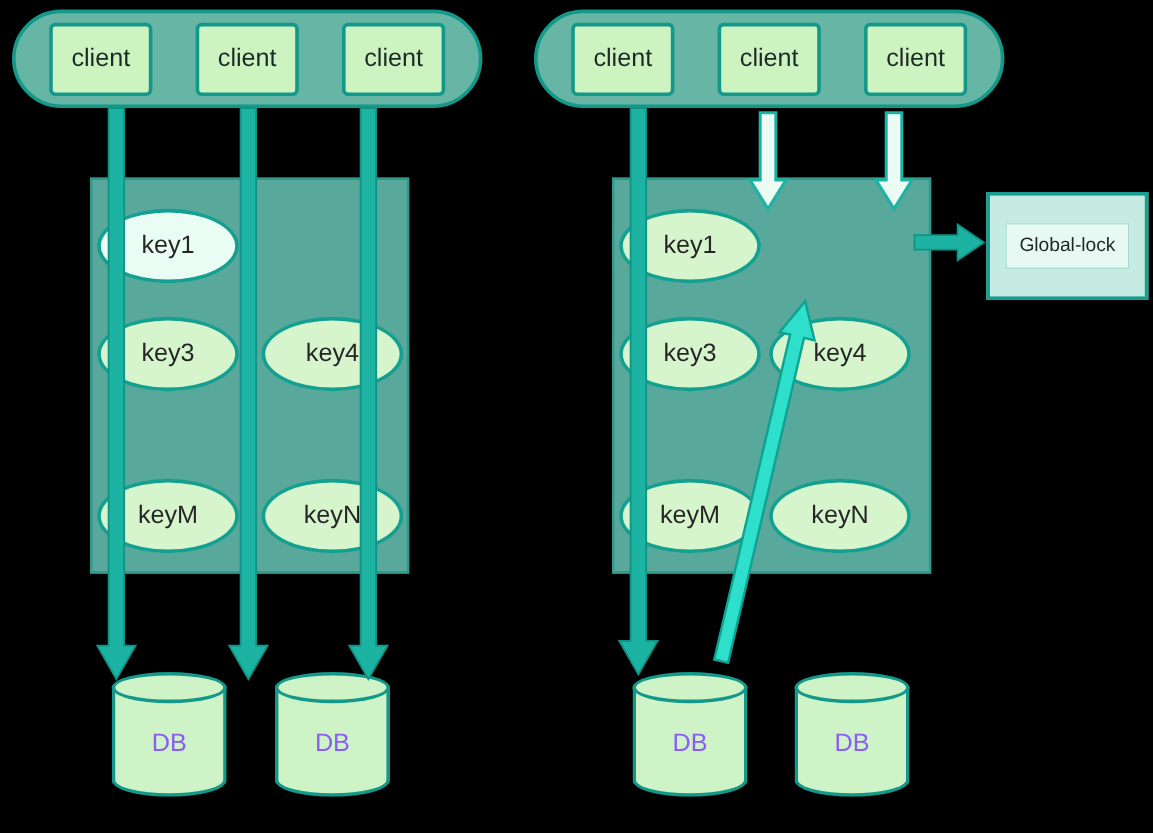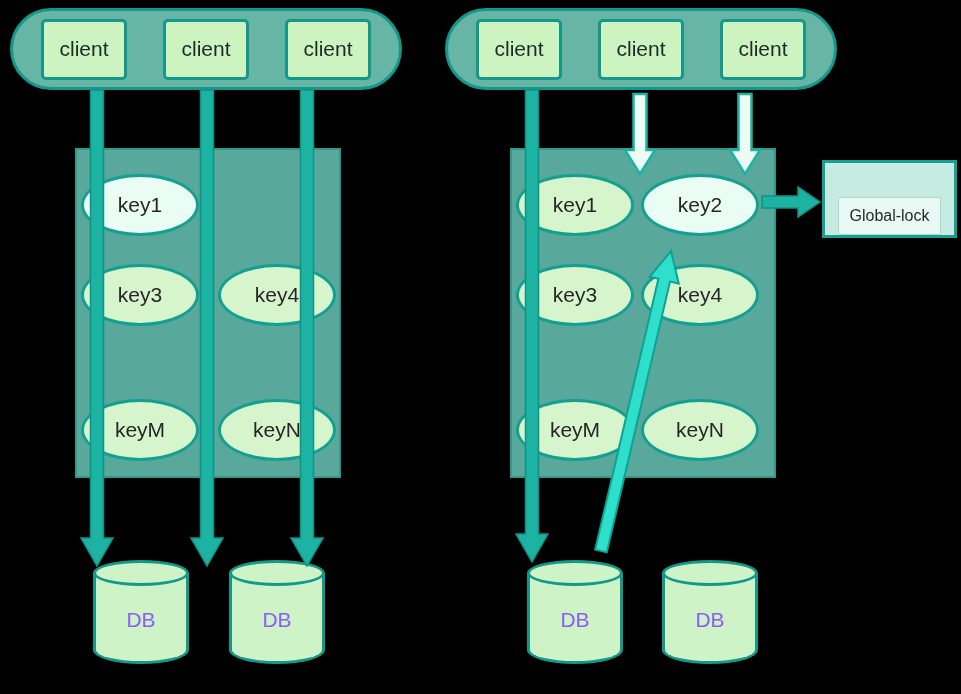--- a/index.html
+++ b/index.html
@@ -44,23 +44,23 @@
     content:"";position:absolute;left:0;top:13px;width:100%;height:91px;
     background:#cdf3c6;border:3px solid #13988a;border-top:none;
     border-radius:0 0 48px 48px / 0 0 14px 14px;box-sizing:border-box;z-index:1;
   }
   .db-label{
     position:absolute;left:0;right:0;top:48px;text-align:center;
     font-size:21px;color:#8b5cf6;z-index:3;
   }
   
   .global-lock{
-    position:absolute;left:822px;top:160px;width:135px;height:78px;
+    position:absolute;left:822px;top:160px;width:135px;height:90px;
     background:#c5ebe2;border:3px solid #17a092;box-sizing:border-box;
-    display:flex;align-items:flex-end;justify-content:center;z-index:2;
+    display:flex;align-items:center;justify-content:center;z-index:2;
   }
   .global-lock-inner{
     background:#e8f8f2;border:1px solid #a7dcd0;
     padding:9px 10px;font-size:16px;color:#1c2a27;white-space:nowrap;
   }
   
   .arrows{position:absolute;left:0;top:0;z-index:5;pointer-events:none;}
   .ar-teal{fill:#1db3a3;stroke:#0e9384;stroke-width:1.5;}
   .ar-pale{fill:#ecfcf4;stroke:#1db3a3;stroke-width:2.5;}
   .ar-cyan{fill:#2ee0cc;stroke:#0fa191;stroke-width:2;}
@@ -93,21 +93,20 @@
 
   <div class="pill" style="left:445px;top:8px;width:392px;">
     <div class="client">client</div>
     <div class="client">client</div>
     <div class="client">client</div>
   </div>
 
   <div class="panel" style="left:510px;top:148px;width:266px;height:330px;"></div>
 
   <div class="key" style="left:516px;top:174px;">key1</div>
-  <div class="key highlight" style="left:641px;top:174px;">key2</div>
   <div class="key" style="left:516px;top:264px;">key3</div>
   <div class="key" style="left:641px;top:264px;">key4</div>
   <div class="key" style="left:516px;top:399px;">keyM</div>
   <div class="key" style="left:641px;top:399px;">keyN</div>
 
   <div class="db" style="left:527px;top:560px;">
     <span class="db-label">DB</span>
   </div>
   <div class="db" style="left:662px;top:560px;">
     <span class="db-label">DB</span>

